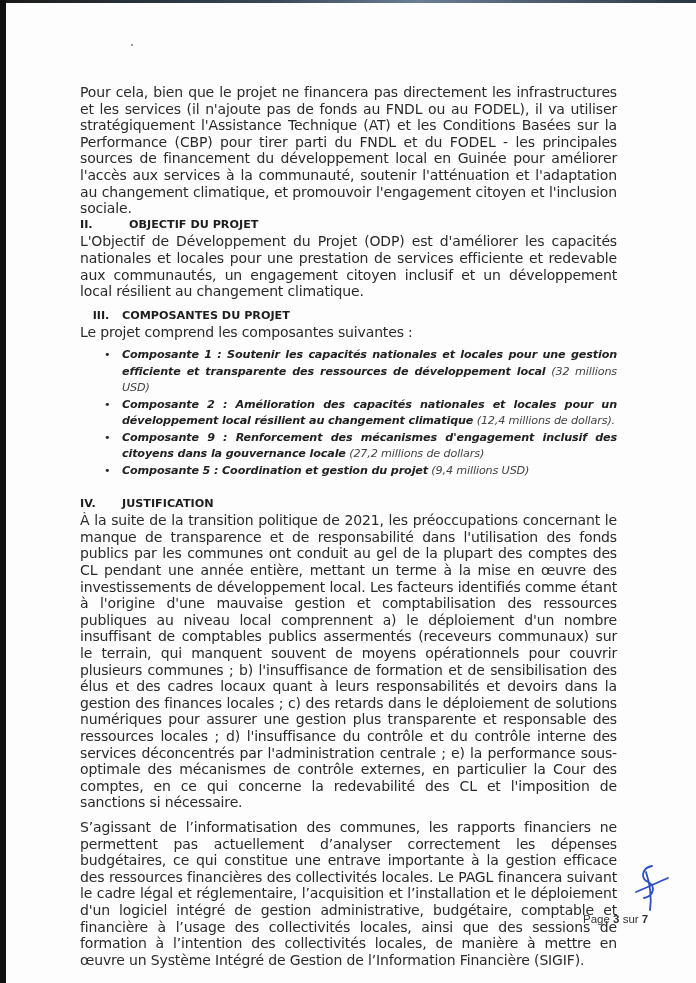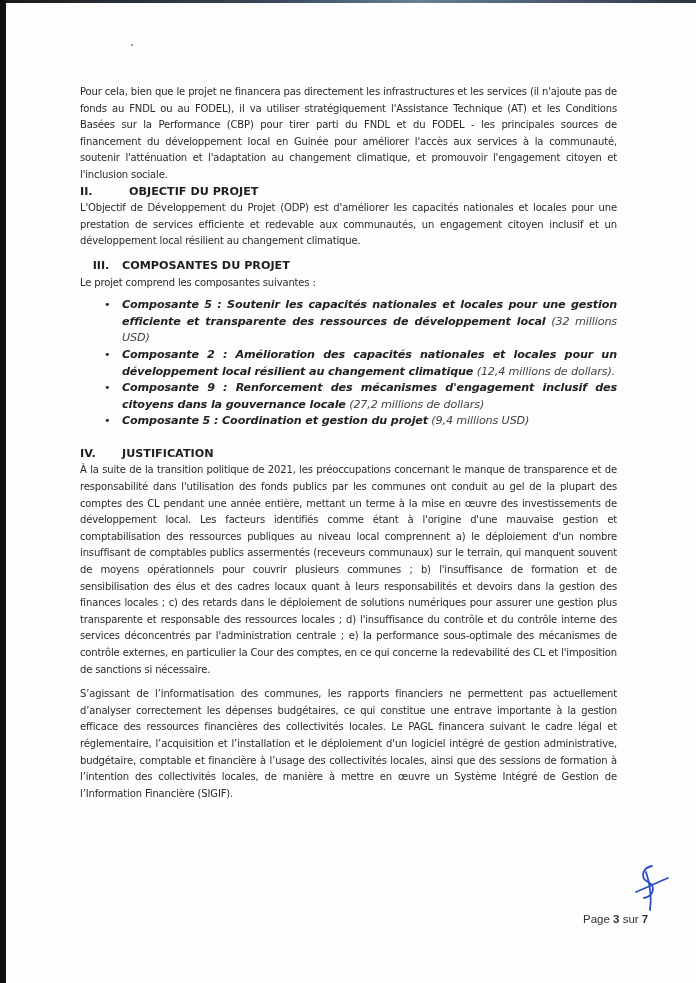--- a/index.html
+++ b/index.html
@@ -17,21 +17,21 @@
   .edge-top {
     position: absolute; left: 0; top: 0; width: 696px; height: 3px;
     background: linear-gradient(90deg, #1a1a1a 0%, #3a4a5a 40%, #6a7f95 60%, #2b3542 100%);
   }
   .speck { position: absolute; width: 2px; height: 2px; background: #777; border-radius: 1px; }
   .page {
     position: absolute; left: 80px; top: 84px; width: 537px;
   }
   p {
     margin: 0;
-    font-size: 10px;
+    font-size: 14px;
     line-height: 16.6px;
     text-align: justify;
     letter-spacing: -0.15px;
   }
   .para-gap { margin-top: 8px; }
   .section-head {
     display: flex; font-weight: bold; font-size: 11.2px; line-height: 16.6px;
     margin-top: 7px; color: #1e1e1e;
   }
   .section-head .num { width: 42px; flex: none; }
@@ -77,21 +77,21 @@
 
   <div class="section-head" style="margin-top:8px;text-align:center;">
     <span class="num">III.</span>
     <span>COMPOSANTES DU PROJET</span>
   </div>
   <p>Le projet comprend les composantes suivantes :</p>
 
   <ul class="components">
     <li>
       <span class="bullet">•</span>
-      <span class="title">Composante 5 : Soutenir les capacités nationales et locales pour une gestion efficiente et transparente des ressources de développement local</span>
+      <span class="title">Composante 1 : Soutenir les capacités nationales et locales pour une gestion efficiente et transparente des ressources de développement local</span>
       <span class="amount">(32 millions USD)</span>
     </li>
     <li>
       <span class="bullet">•</span>
       <span class="title">Composante 2 : Amélioration des capacités nationales et locales pour un développement local résilient au changement climatique</span>
       <span class="amount">(12,4 millions de dollars).</span>
     </li>
     <li>
       <span class="bullet">•</span>
       <span class="title">Composante 9 : Renforcement des mécanismes d'engagement inclusif des citoyens dans la gouvernance locale</span>

